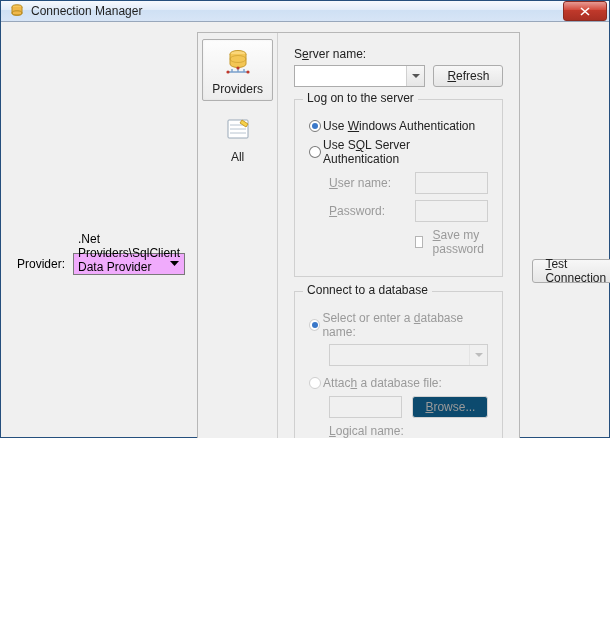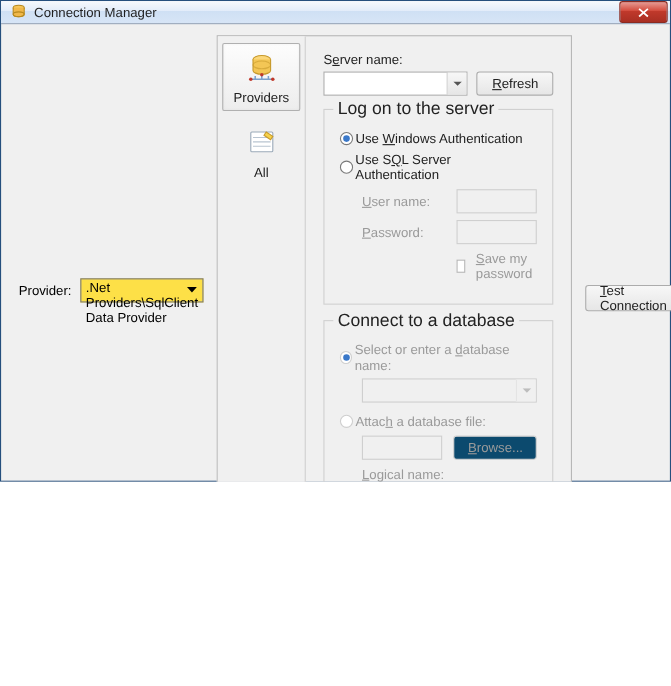--- a/index.html
+++ b/index.html
@@ -7,21 +7,21 @@
   .window { width: 610px; height: 438px; border: 1px solid #254f7d; background: #f0f0f0; display: flex; flex-direction: column; box-shadow: 0 0 6px rgba(0,0,0,0.3); }
   .titlebar { height: 30px; background: linear-gradient(to bottom, #f6f9fd 0%, #e2ecf9 45%, #cfe0f4 46%, #d7e5f6 100%); display: flex; align-items: center; padding: 0 2px 0 8px; border-bottom: 1px solid #98a7bb; }
   .titlebar .icon { width: 16px; height: 16px; margin-right: 6px; }
   .titlebar .title { color: #1f1f1f; flex: 1; }
   .titlebar .close { width: 44px; height: 20px; background: linear-gradient(to bottom, #e79a93 0%, #d2493a 45%, #c0392b 46%, #a92f23 100%); border: 1px solid #8b2b21; border-radius: 3px; color: #fff; display: flex; align-items: center; justify-content: center; font-weight: bold; font-size: 11px; text-shadow: 0 -1px 0 rgba(0,0,0,0.4); }
 
   .client { flex: 1; display: flex; padding: 10px 10px 8px 10px; }
 
   .provider-row { display: flex; align-items: center; padding: 4px 6px 10px 6px; gap: 8px; }
   .provider-row label { color: #000; }
-  .provider-combo { flex: 1; height: 22px; border: 1px solid #7a7a7a; background: #fde047; display: flex; align-items: flex-start; padding: 0 4px; position: relative; }
+  .provider-combo { flex: 1; height: 22px; border: 1px solid #7a7a7a; background: #f0abfc; display: flex; align-items: flex-end; padding: 0 4px; position: relative; }
   .provider-combo .arrow { position: absolute; right: 2px; top: 2px; bottom: 2px; width: 16px; display: flex; align-items: center; justify-content: center; }
 
   .main-panel { flex: 1; border: 1px solid #b7b7b7; background: #f0f0f0; display: flex; margin: 0 6px; min-height: 0; }
 
   .sidebar { width: 80px; border-right: 1px solid #d0d0d0; background: #f0f0f0; padding: 6px 4px; display: flex; flex-direction: column; gap: 6px; }
   .side-tab { display: flex; flex-direction: column; align-items: center; padding: 6px 2px 4px 2px; border: 1px solid transparent; border-radius: 2px; }
   .side-tab.selected { border: 1px solid #b0b0b0; background: linear-gradient(#fdfdfd,#ededed); box-shadow: inset 0 0 3px rgba(0,0,0,0.05); }
   .side-tab .iconbox { width: 32px; height: 32px; display: flex; align-items: center; justify-content: center; }
   .side-tab .lbl { margin-top: 4px; color: #222; }
 
@@ -30,21 +30,21 @@
   .server-row { display: flex; gap: 8px; align-items: center; margin-bottom: 12px; }
   .combo { flex: 1; height: 22px; border: 1px solid #acacac; background: #fff; position: relative; }
   .combo .arrow { position: absolute; right: 0; top: 0; bottom: 0; width: 18px; border-left: 1px solid #d0d0d0; display: flex; align-items: center; justify-content: center; background: linear-gradient(#f7f7f7,#e6e6e6); }
   .combo.disabled { background: #f0f0f0; border-color: #cfcfcf; }
   .combo.disabled .arrow { border-left-color: #e4e4e4; background: #f0f0f0; }
   .btn { height: 24px; min-width: 76px; border: 1px solid #acacac; background: linear-gradient(#f7f7f7,#e6e6e6); border-radius: 3px; padding: 0 12px; display: inline-flex; align-items: center; justify-content: center; color: #222; }
   .btn.small { min-width: 70px; height: 22px; }
   .btn.disabled { color: #9a9a9a; border-color: #d2d2d2; background: #0c4a6e; }
 
   .group { border: 1px solid #d0d0d0; padding: 14px 14px 14px 14px; position: relative; margin-bottom: 14px; }
-  .group .legend { position: absolute; top: -9px; left: 8px; background: #f0f0f0; padding: 0 4px; color: #222; font-size: 16px; }
+  .group .legend { position: absolute; top: -9px; left: 8px; background: #f0f0f0; padding: 0 4px; color: #222; font-size: 12px; }
   .opt-row { display: flex; align-items: center; gap: 2px; margin: 5px 0; }
   .radio { width: 12px; height: 12px; border: 1px solid #7a7a7a; border-radius: 50%; background: #fff; display: inline-flex; align-items: center; justify-content: center; }
   .radio.checked::after { content: ""; width: 6px; height: 6px; background: #3a78c9; border-radius: 50%; }
   .radio.disabled { border-color: #cfcfcf; }
   .check { width: 12px; height: 12px; border: 1px solid #b5b5b5; background: #fff; display: inline-block; }
   .sub { margin-left: 20px; }
   .form-row { display: flex; align-items: center; gap: 10px; margin: 6px 0; }
   .form-row .flbl { width: 76px; color: #9a9a9a; }
   .txt { flex: 1; height: 22px; border: 1px solid #cfcfcf; background: #f0f0f0; }
   .grey { color: #9a9a9a; }

